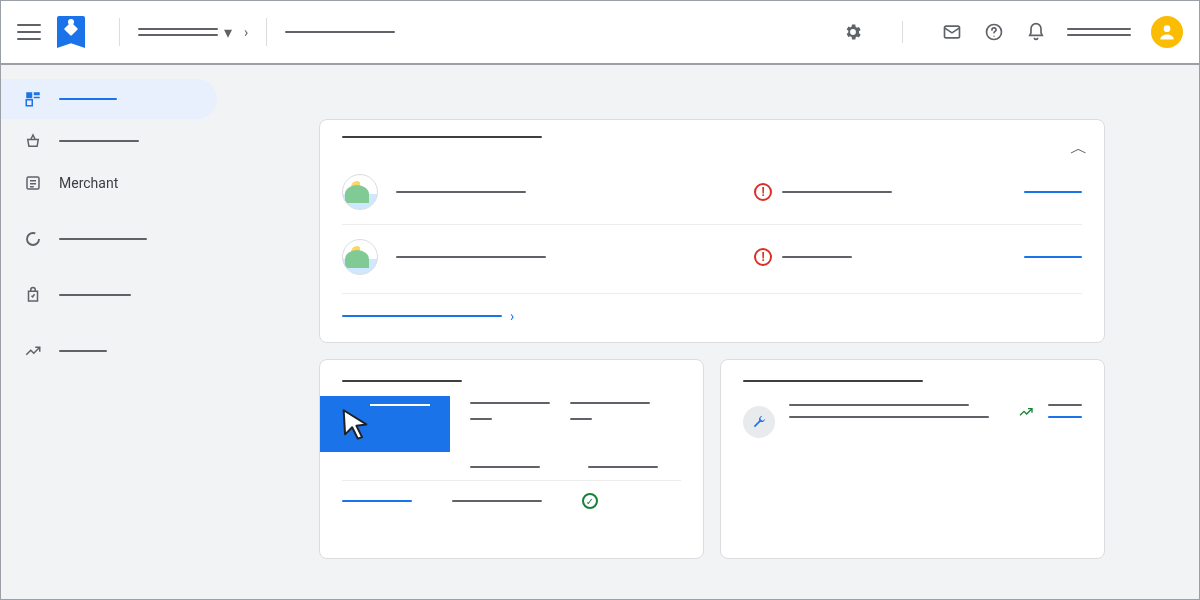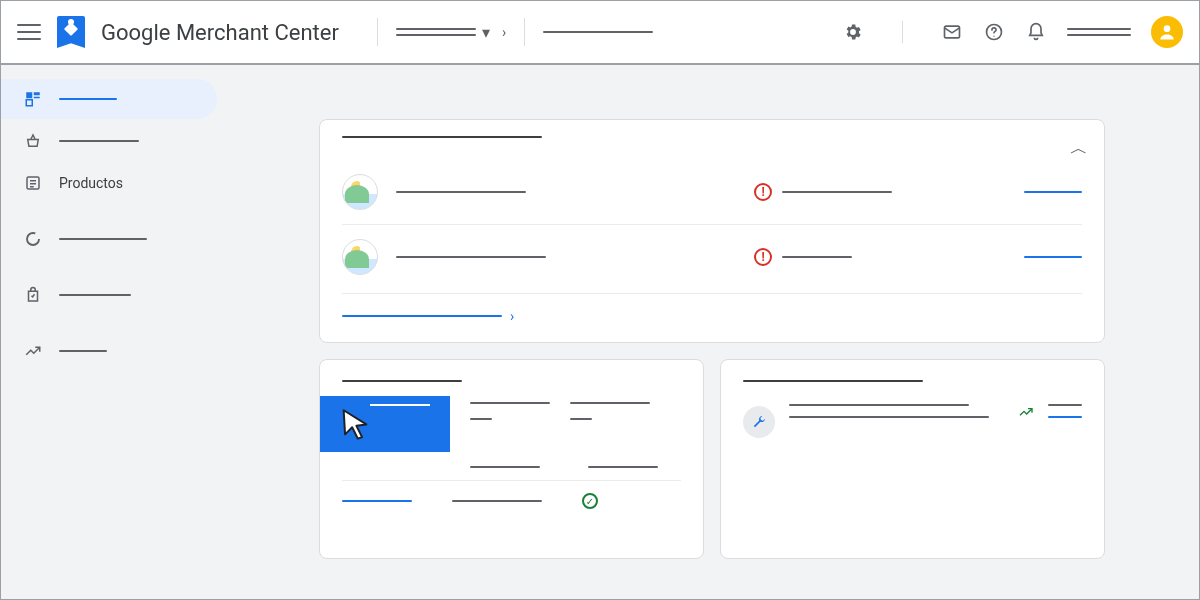--- a/index.html
+++ b/index.html
@@ -154,21 +154,20 @@
 </head>
 <body>
 
 <div class="header">
   <div class="hamburger">
     <span></span>
       <span></span>
       <span></span>
   </div>
   <div class="logo-tag"></div>
-  <div class="app-title">Google Merchant Center</div>
   <div class="vdiv"></div>
 
   <div class="hdr-ph">
     <div style="display:flex;flex-direction:column;gap:4px;">
       <div class="line-ph" style="width:80px;"></div>
       <div class="line-ph" style="width:80px;"></div>
     </div>
     <span style="color:#5f6368;">▾</span>
     <span class="chev" style="margin-left:6px;">›</span>
   </div>
@@ -242,21 +241,21 @@
     </div>
     <div class="side-item">
       <div class="side-icon">
         <svg viewBox="0 0 24 24" width="18" height="18" fill="none" stroke="#5f6368" stroke-width="2">
             <rect x="4" y="4" width="16" height="16" rx="2"></rect>
             <line x1="8" y1="9" x2="16" y2="9"></line>
             <line x1="8" y1="13" x2="16" y2="13"></line>
             <line x1="8" y1="17" x2="13" y2="17"></line>
           </svg>
       </div>
-      <span class="side-label">Productos</span>
+      <span class="side-label">Merchant</span>
     </div>
     <div style="height:12px;"></div>
     <div class="side-item">
       <div class="side-icon">
         <svg viewBox="0 0 24 24" width="18" height="18" fill="none" stroke="#5f6368" stroke-width="2.5">
             <circle cx="12" cy="12" r="8" stroke-dasharray="40 12"></circle>
           </svg>
       </div>
       <div class="side-line" style="width:88px;background:#5f6368;"></div>
     </div>

